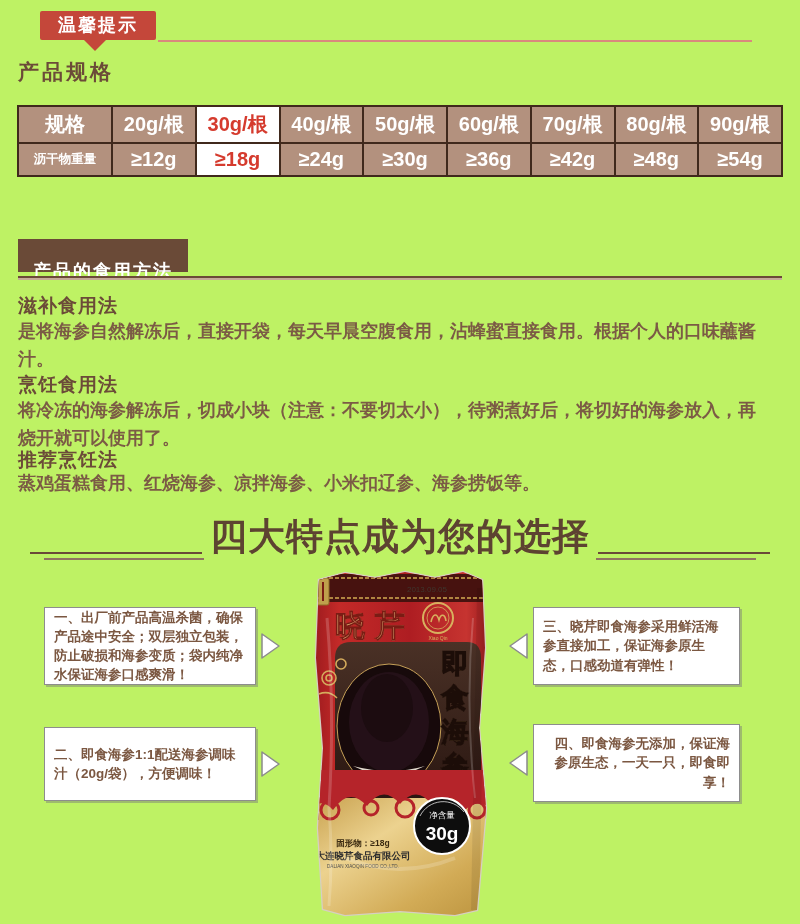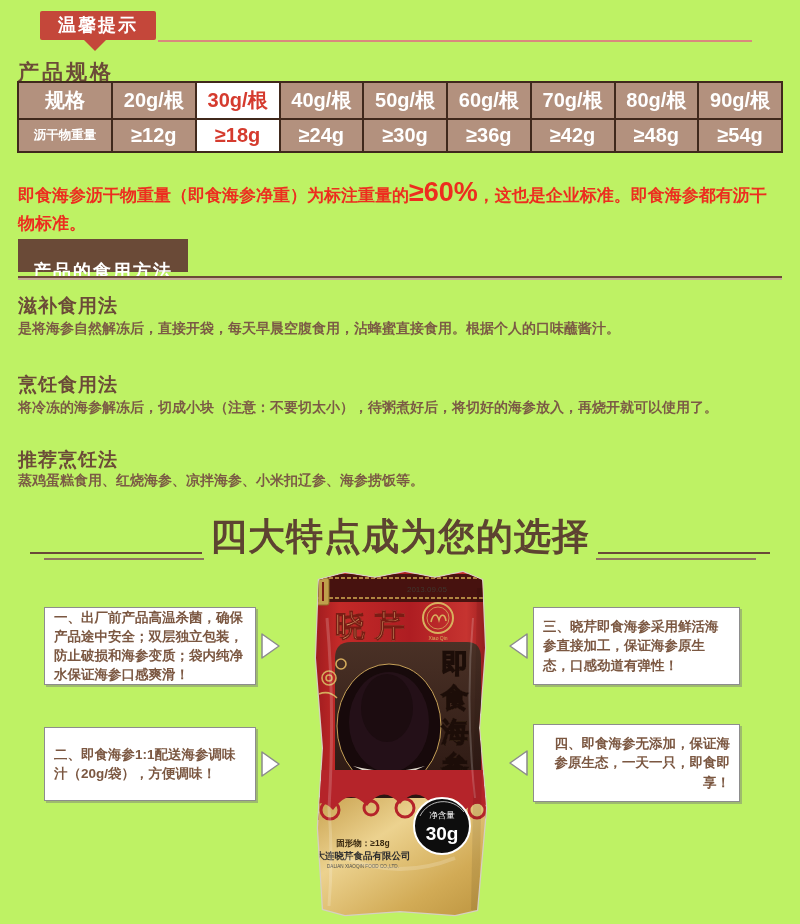--- a/index.html
+++ b/index.html
@@ -10,40 +10,40 @@
   
   .tips-tab { position:absolute; left:40px; top:11px; height:29px; padding:0 18px;
     background:#c4473a; color:#fff; font-size:18px; font-weight:bold; line-height:29px;
     letter-spacing:2px; border-radius:2px; }
   .tips-pointer { position:absolute; left:84px; top:40px; width:0; height:0;
     border-left:11px solid transparent; border-right:11px solid transparent; border-top:11px solid #c4473a; }
   .tips-line { position:absolute; left:158px; top:40px; width:594px; height:2px; background:#d9897d; }
 
   
   .spec-title { position:absolute; left:18px; top:58px; font-size:21px; font-weight:bold; color:#6b4b38; letter-spacing:3px; }
-  .spec-table { position:absolute; left:17px; top:81px; width:766px;
+  .spec-table { position:absolute; left:17px; top:105px; width:766px;
     display:grid; grid-template-columns:92px repeat(8,1fr); grid-auto-rows:auto;
     background:#40291c; border:2px solid #40291c; gap:2px;text-align:center; }
   .cell { background:#b3917e; color:#fff; font-weight:bold; display:flex; align-items:center; justify-content:center; }
   .cell.r1 { height:35px; font-size:20px; }
   .cell.r2 { height:31px; font-size:20px; }
   .cell.small { font-size:12.5px; letter-spacing:0; }
   .cell.hl { background:#fff; color:#d53b2e; }
 
   .spec-note { position:absolute; left:18px; top:179px; width:764px;
     color:#ed2d1f; font-size:17px; font-weight:bold; line-height:1.62; }
   .spec-note .big { font-size:27px; line-height:1; }
 
   
   .usage-header { position:absolute; left:18px; top:239px; height:33px; padding:16px 15px;
     background:#6a4a37; color:#fff; font-size:18px; font-weight:bold; line-height:33px; letter-spacing:2px; }
   .usage-underline { position:absolute; left:18px; top:276px; width:764px; height:4px;
     border-top:2px solid #6a4a37; border-bottom:2px solid #c5ab97; }
   .method-h { position:absolute; left:18px; font-size:19px; font-weight:bold; color:#6b4b38; letter-spacing:1px;text-align:center; }
-  .method-b { position:absolute; left:18px; width:752px; font-size:14px; font-weight:bold; color:#7b5b45; line-height:1.55; }
+  .method-b { position:absolute; left:18px; width:752px; font-size:18px; font-weight:bold; color:#7b5b45; line-height:1.55; }
   .mh1 { top:293px; } .mb1 { top:318px; }
   .mh2 { top:372px; } .mb2 { top:397px; }
   .mh3 { top:447px; } .mb3 { top:470px; }
 
   
   .feat-title-row { position:absolute; left:0; top:512px; width:800px; height:50px;
     display:flex; align-items:flex-end; justify-content:center; }
   .feat-title { font-size:37px; font-weight:bold; color:#5d4331; letter-spacing:1px; padding:0 6px; white-space:nowrap; }
   .dlines { position:relative; width:188px; height:10px; flex:0 0 auto; }
   .dlines .la, .dlines .lb { position:absolute; height:2px; }
@@ -93,21 +93,20 @@
     <div class="cell r2">≥12g</div>
     <div class="cell r2 hl">≥18g</div>
     <div class="cell r2">≥24g</div>
     <div class="cell r2">≥30g</div>
     <div class="cell r2">≥36g</div>
     <div class="cell r2">≥42g</div>
     <div class="cell r2">≥48g</div>
     <div class="cell r2">≥54g</div>
   </div>
 
-  <div class="spec-note"><span>即食海参沥干物重量（即食海参净重）为标注重量的</span><span class="big">≥60%</span><span>，这也是企业标准。即食海参都有沥干物标准。</span></div>
 
   <div class="usage-header">产品的食用方法</div>
   <div class="usage-underline"></div>
 
   <div class="method-h mh1">滋补食用法</div>
   <div class="method-b mb1">是将海参自然解冻后，直接开袋，每天早晨空腹食用，沾蜂蜜直接食用。根据个人的口味蘸酱汁。</div>
   <div class="method-h mh2">烹饪食用法</div>
   <div class="method-b mb2">将冷冻的海参解冻后，切成小块（注意：不要切太小），待粥煮好后，将切好的海参放入，再烧开就可以使用了。</div>
   <div class="method-h mh3">推荐烹饪法</div>
   <div class="method-b mb3">蒸鸡蛋糕食用、红烧海参、凉拌海参、小米扣辽参、海参捞饭等。</div>

